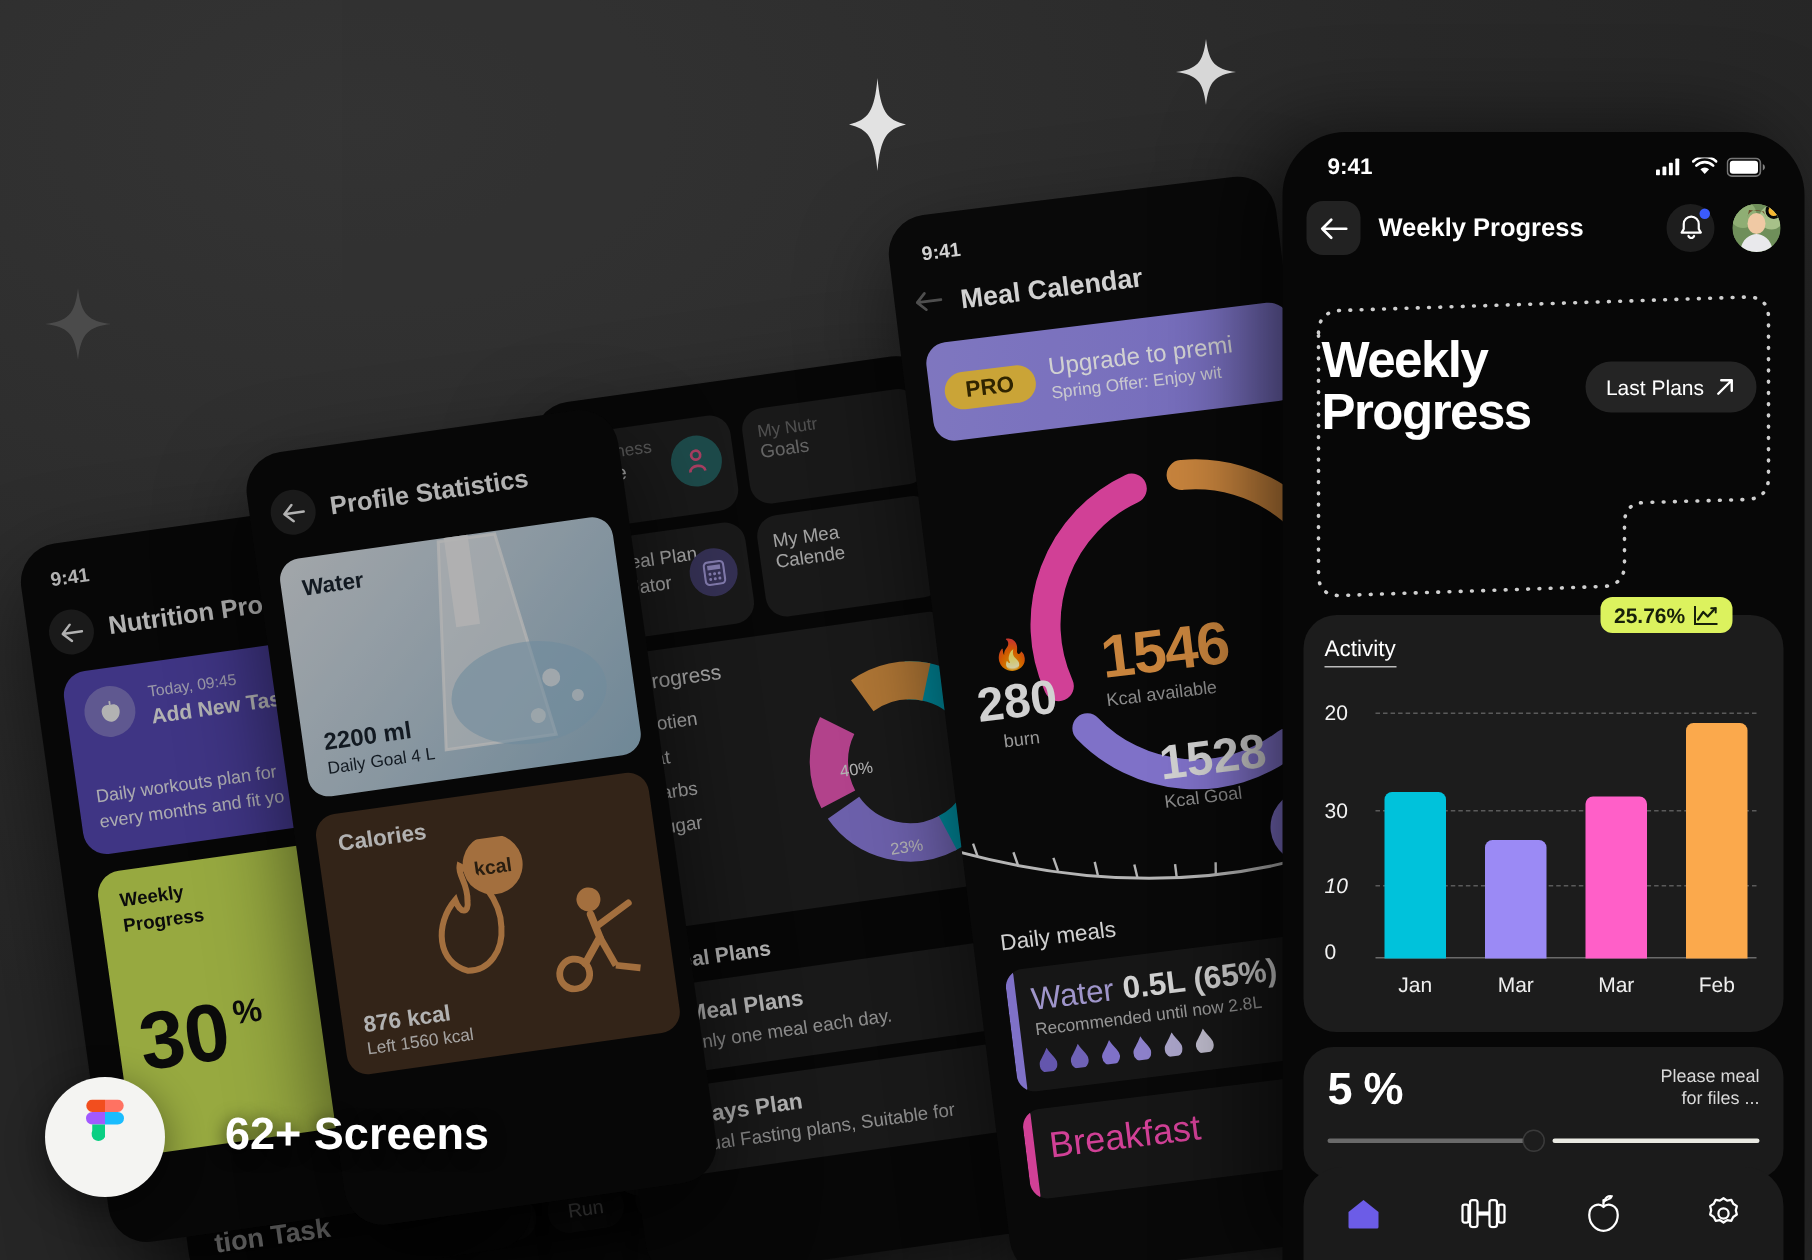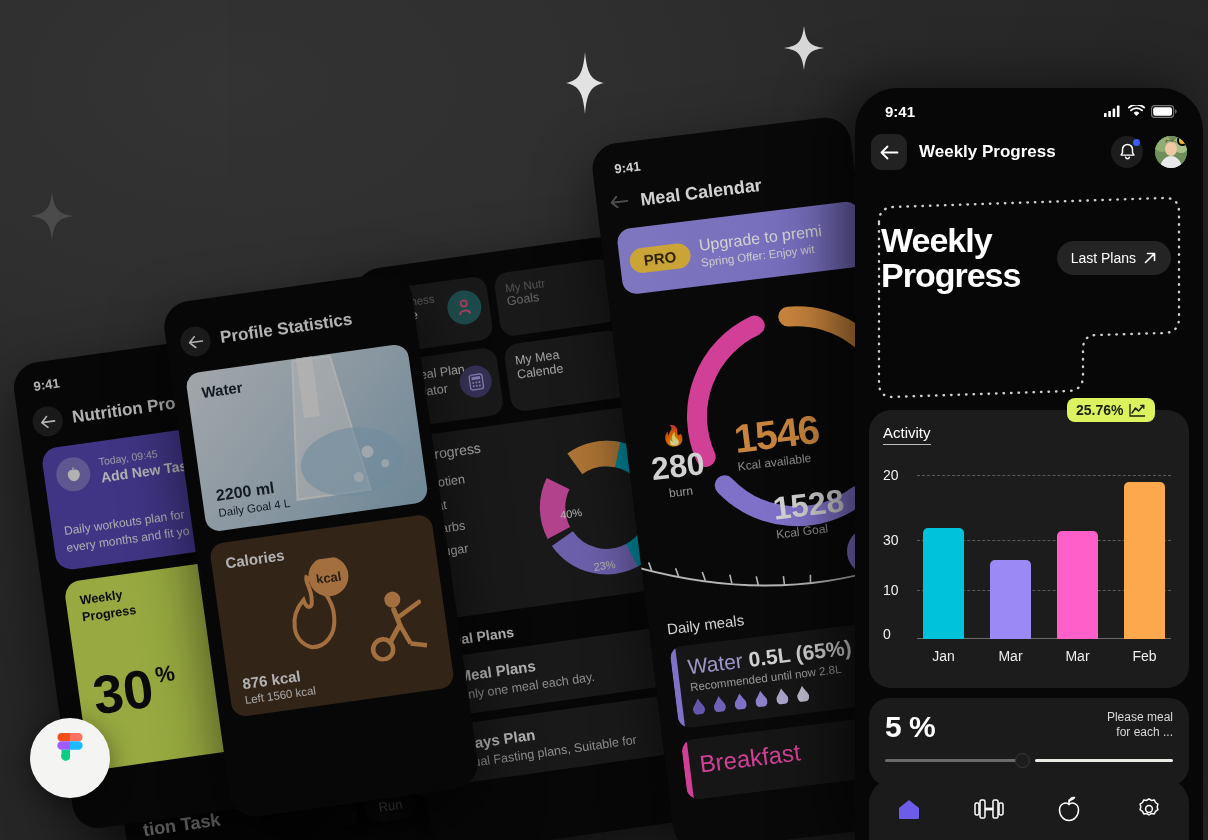--- a/index.html
+++ b/index.html
@@ -592,20 +592,21 @@
     </div>
 
     <div class="mealRow" style="margin:12px 6px 0 18px;padding:12px 12px 14px 16px;height:60px;">
       <div class="bar" style="background:#ff4fb8;"></div>
       <div style="color:#ff4fb8;font-size:24px;">Breakfast</div>
     </div>
     <div class="scrim" style="background:rgba(0,0,0,.18);"></div>
   </div>
 
 
+  <div class="screens-label">62+ Screens</div>
   <div class="figma-badge">
     <svg width="34" height="50" viewBox="0 0 34 50">
       <path d="M8.5 0 H17 V8.33 H8.5 a4.17 4.17 0 0 1 0 -8.33 Z" fill="#f24e1e"></path>
       <path d="M17 0 H25.5 a4.17 4.17 0 0 1 0 8.33 H17 Z" fill="#ff7262"></path>
       <path d="M8.5 8.33 H17 V16.67 H8.5 a4.17 4.17 0 0 1 0 -8.34 Z" fill="#a259ff"></path>
       <path d="M17 8.33 H25.5 a4.17 4.17 0 0 1 0 8.34 H17 Z" fill="#1abcfe"></path>
       <path d="M8.5 16.67 H17 V25 a4.17 4.17 0 1 1 -8.5 -4.17 Z" fill="#0acf83"></path>
     </svg>
   </div>
 
@@ -688,21 +689,21 @@
       </svg>
     </div>
 
     <div class="analyticsCard">
       <div class="analyticsTitle">Activity</div>
 
       <div class="chartArea">
         <div class="ylabels">
           <div class="ylab" style="top:9%;">20</div>
           <div class="ylab" style="top:45%;">30</div>
-          <div class="ylab" style="top:73%;">10</div>
+          <div class="ylab" style="top:73%;font-style:italic;">10</div>
           <div class="ylab" style="top:97%;">0</div>
         </div>
         <div class="plot">
           <div class="grid" style="top:9%;"></div>
           <div class="grid" style="top:45%;"></div>
           <div class="grid" style="top:73%;"></div>
           <div class="axis"></div>
           <div class="bars" id="bars">
               <div class="bar-col">
                 <div class="bar-rect" style="height: 61.8182%; background: rgb(0, 194, 219);"></div>
@@ -725,21 +726,21 @@
           <div class="xlab">Mar</div>
           <div class="xlab">Feb</div>
         </div>
     </div>
 
     <div class="progressCard">
       <div class="progressTop">
         <div class="big">5 %</div>
         <div class="hint">
           <div>Please meal</div>
-          <div>for each ...</div>
+          <div>for files ...</div>
         </div>
       </div>
       <div class="slider">
         <div class="trackL"></div>
         <div class="trackR"></div>
         <div class="knob"></div>
       </div>
     </div>
 
     <div class="linksGrid" id="linksGrid">

